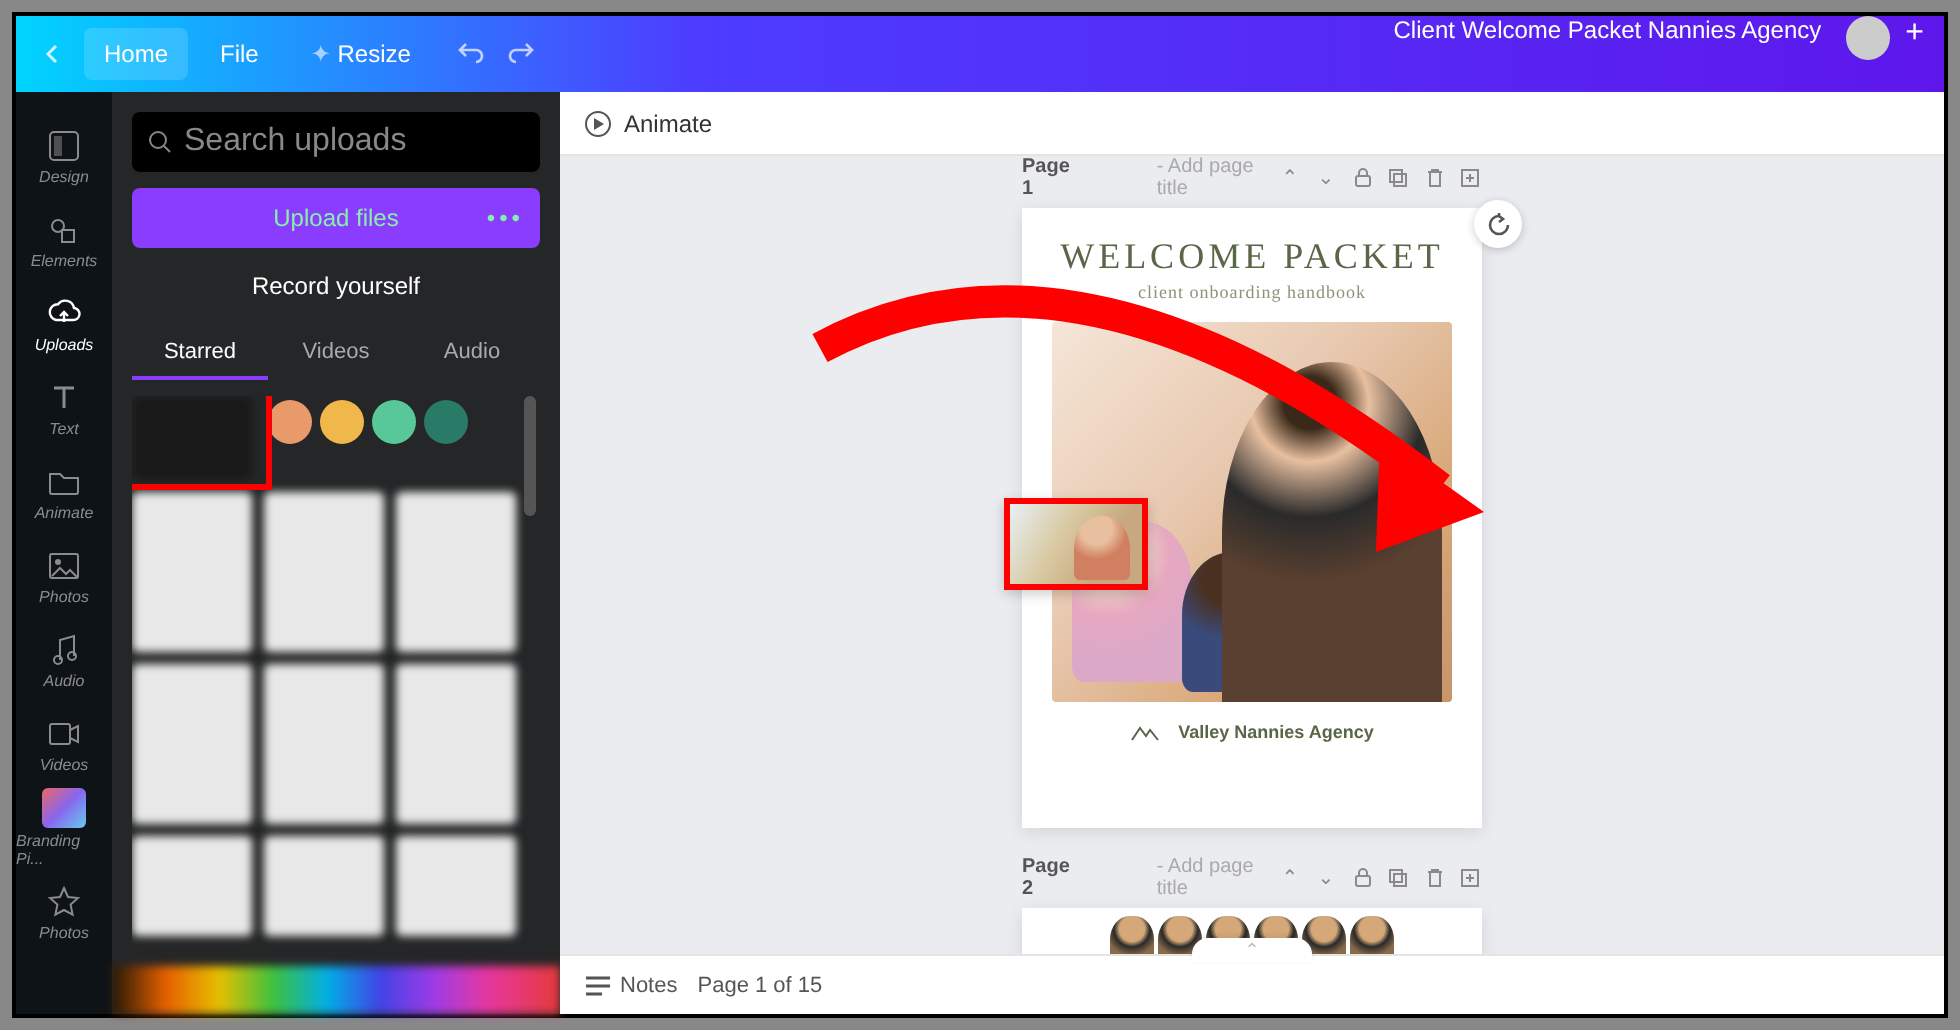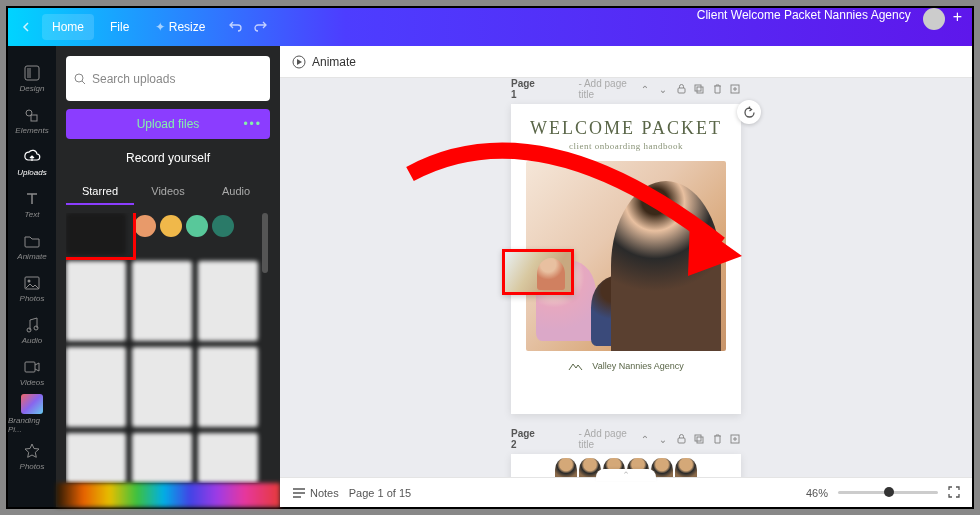--- a/index.html
+++ b/index.html
@@ -18,21 +18,21 @@
 
 .body { flex: 1; display: flex; min-height: 0; }
 
 .rail { width: 48px; background: #0e1318; display: flex; flex-direction: column; align-items: center; padding-top: 12px; gap: 2px; }
 .rail-item { width: 48px; height: 40px; display: flex; flex-direction: column; align-items: center; justify-content: center; color: #8b8b8b; font-size: 8px; gap: 2px; cursor: pointer; font-style: italic; }
 .rail-item.active { color: #fff; }
 .rail-item .ico { width: 18px; height: 18px; display: flex; align-items: center; justify-content: center; }
 .rail-item.brand .ico { width: 22px; height: 22px; border-radius: 3px; background: linear-gradient(135deg,#e66,#86e,#6ce); }
 
 .panel { width: 224px; background: #252627; display: flex; flex-direction: column; padding: 10px 10px 0; position: relative; }
-.search { height: 45px; background: #ffffff; border-radius: 4px; display: flex; align-items: center; padding: 0 8px; gap: 6px; color: #888; font-size: 12px; }
+.search { height: 30px; background: #000000; border-radius: 4px; display: flex; align-items: center; padding: 0 8px; gap: 6px; color: #888; font-size: 16px; }
 .btn-upload { margin-top: 8px; height: 30px; background: #8b3dff; border-radius: 4px; color: #86efac; font-size: 12px; display: flex; align-items: center; justify-content: center; position: relative; cursor: pointer; }
 .btn-upload .dots { position: absolute; right: 8px; letter-spacing: 2px; }
 .btn-record { margin-top: 6px; height: 26px; color: #fff; font-size: 12px; display: flex; align-items: center; justify-content: center; cursor: pointer; }
 .tabs { margin-top: 8px; display: flex; color: #aaa; font-size: 11px; }
 .tabs .tab { flex: 1; text-align: center; padding: 6px 0; cursor: pointer; }
 .tabs .tab.active { color: #fff; border-bottom: 2px solid #8b3dff; }
 .grid-wrap { flex: 1; overflow: hidden; position: relative; margin-top: 8px; }
 .thumb-row { display: flex; gap: 6px; margin-bottom: 6px; }
 .thumb { background: #e8e8e8; border-radius: 3px; filter: blur(2px); }
 .swatch-row { display: flex; gap: 4px; padding: 2px; }
@@ -53,21 +53,21 @@
 .page-meta .icons span { cursor: pointer; width: 12px; height: 12px; display: flex; align-items: center; justify-content: center; }
 .page { width: 230px; background: #fff; box-shadow: 0 2px 8px rgba(0,0,0,.1); position: relative; }
 .page1 { height: 310px; padding: 14px; display: flex; flex-direction: column; align-items: center; }
 .wp-title { font-family: Georgia, serif; font-size: 18px; letter-spacing: 2px; color: #5a6648; }
 .wp-sub { font-family: Georgia, serif; font-size: 9px; color: #8a9478; letter-spacing: .5px; margin-top: 2px; }
 .wp-img { margin-top: 10px; width: 200px; height: 190px; border-radius: 2px; background: linear-gradient(135deg, #f5e6d8 0%, #e8c9b0 40%, #d9a87a 70%, #c8956b 100%); position: relative; overflow: hidden; }
 .wp-img::before { content:''; position:absolute; left:10px; bottom:10px; width:60px; height:80px; background: radial-gradient(circle at 30% 20%, #f0d8c8 20%, #e6a8c0 40%, #dba8c8 70%); border-radius: 40% 40% 10% 10%; }
 .wp-img::after { content:''; position:absolute; right:5px; bottom:0; width:110px; height:170px; background: radial-gradient(circle at 40% 12%, #3a2818 8%, #e8c0a0 18%, #2a2a2a 35%, #5a4030 55%); border-radius: 50% 50% 0 0; }
 .wp-img .child2 { position:absolute; left:65px; bottom:5px; width:55px; height:70px; background: radial-gradient(circle at 40% 20%, #4a3020 18%, #3a4a7a 45%); border-radius: 45% 45% 10% 10%; }
 .wp-img .book { position:absolute; left:95px; bottom:18px; width:55px; height:30px; background:#3aa0d0; border-radius:3px; transform: rotate(-8deg); }
-.wp-footer { margin-top: 10px; display: flex; align-items: center; gap: 6px; font-size: 9px; color: #5a6648; }
+.wp-footer { margin-top: 10px; display: flex; align-items: center; gap: 6px; font-size: 9px; color: #5a6648; font-weight: bold; }
 .wp-footer .logo { width: 18px; height: 10px; }
 .refresh-badge { position: absolute; top: -4px; right: -20px; width: 24px; height: 24px; border-radius: 50%; background: #fff; box-shadow: 0 1px 4px rgba(0,0,0,.2); display: flex; align-items: center; justify-content: center; color: #555; cursor: pointer; }
 
 .page2 { height: 30px; overflow: hidden; margin-bottom: 10px; }
 .page2 .heads { height: 50px; background: #fff; display: flex; justify-content: center; gap: 2px; padding-top: 4px; }
 .page2 .head { width: 22px; height: 26px; background: radial-gradient(circle at 50% 25%, #d4a878 28%, #2a2a2a 40%, #8a6a4a 60%); border-radius: 45% 45% 10% 10%; }
 
 .dragged-thumb { position: absolute; width: 72px; height: 46px; background: linear-gradient(120deg, #e8f0f4 0%, #d8c8a0 40%, #c8a880 70%); border: 3px solid #ff0000; box-shadow: 0 2px 6px rgba(0,0,0,.2); }
 .dragged-thumb::after { content:''; position:absolute; right:6px; bottom:2px; width:28px; height:32px; background: radial-gradient(circle at 40% 20%, #e8c0a0 25%, #d08060 50%); border-radius: 50% 50% 10% 10%; }
 
@@ -369,25 +369,16 @@
       <div class="tab-handle">⌃</div>
 
       <div class="statusbar">
         <div class="notes">
           <svg width="14" height="12" viewBox="0 0 14 12">
               <path d="M1 2h12M1 6h12M1 10h8" stroke="#555" stroke-width="1.4"></path>
             </svg>
           <span>Notes</span>
         </div>
         <div class="pager">Page 1 of 15</div>
-        <div class="right">
-          <span>46%</span>
-          <div class="slider">
-              <div class="knob"></div>
-            </div>
-          <span><svg width="12" height="12" viewBox="0 0 12 12">
-                <path d="M1 4V1h3M11 4V1H8M1 8v3h3M11 8v3H8" stroke="#555" fill="none" stroke-width="1.3"></path>
-              </svg></span>
-        </div>
       </div>
     </div>
   </div>
 </div>
 
 </body></html>

